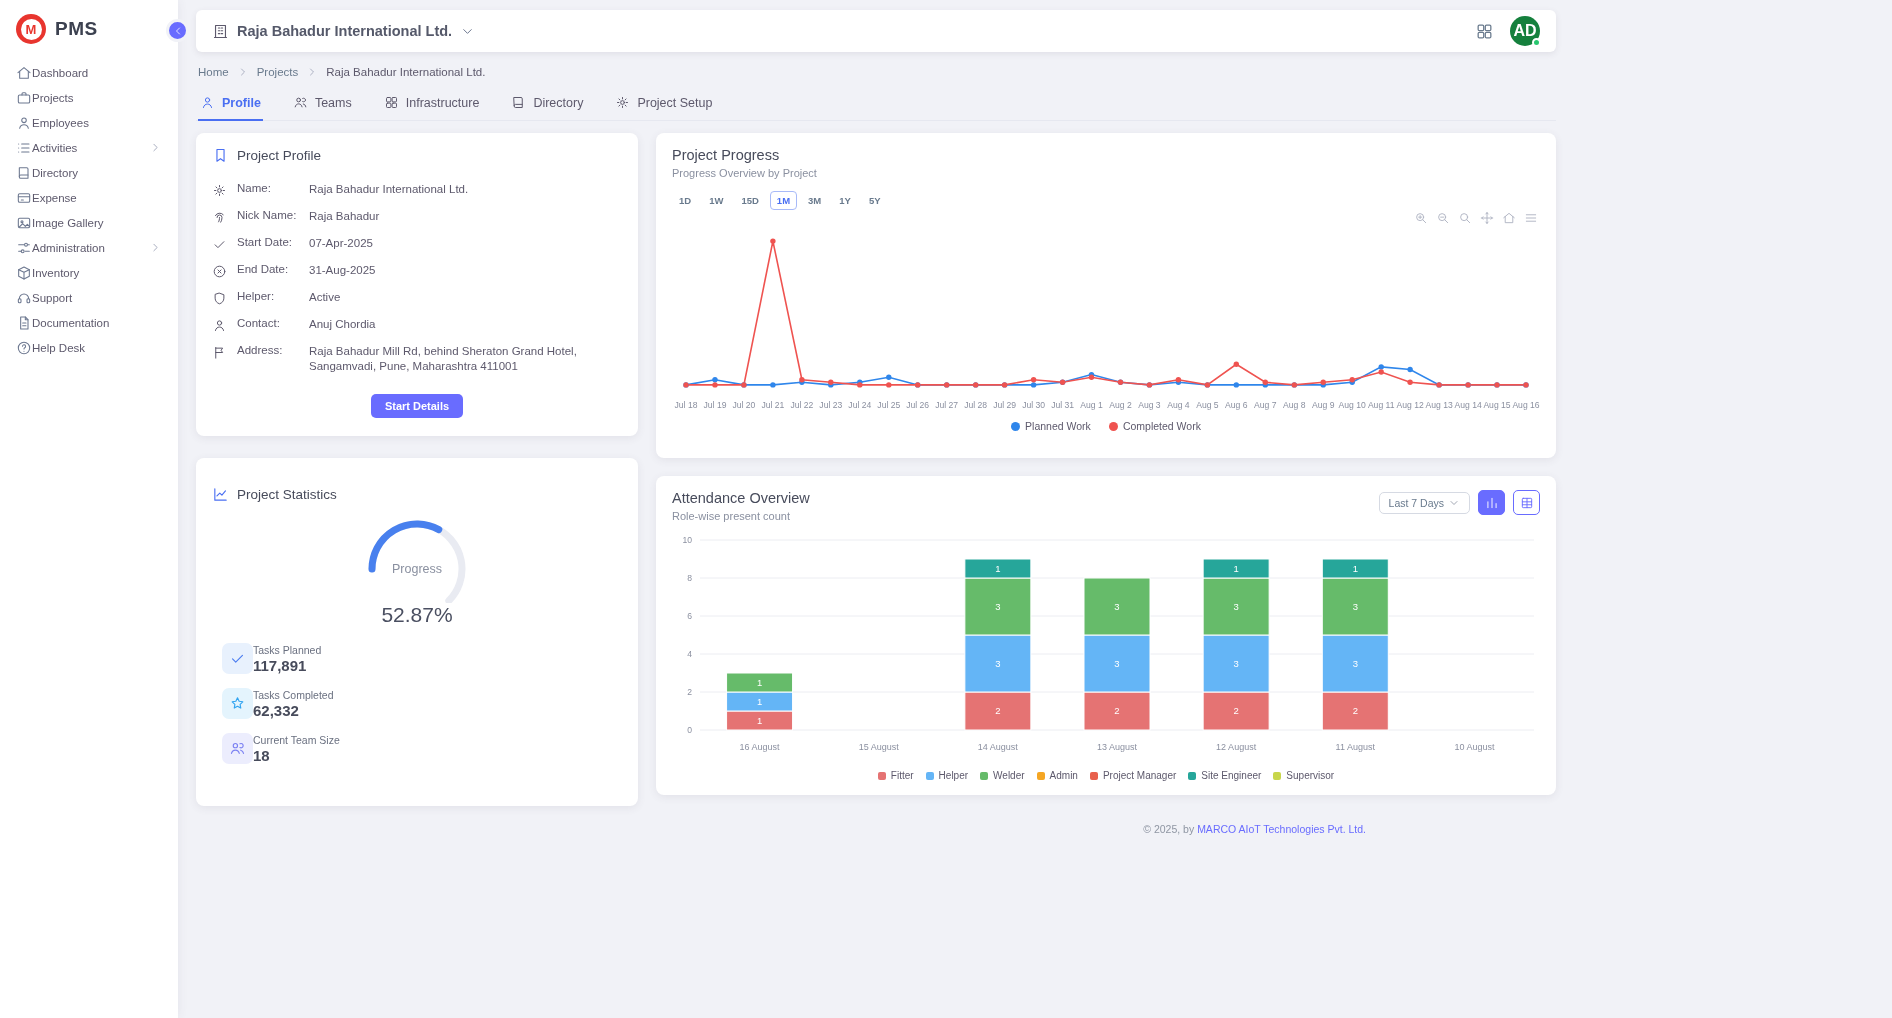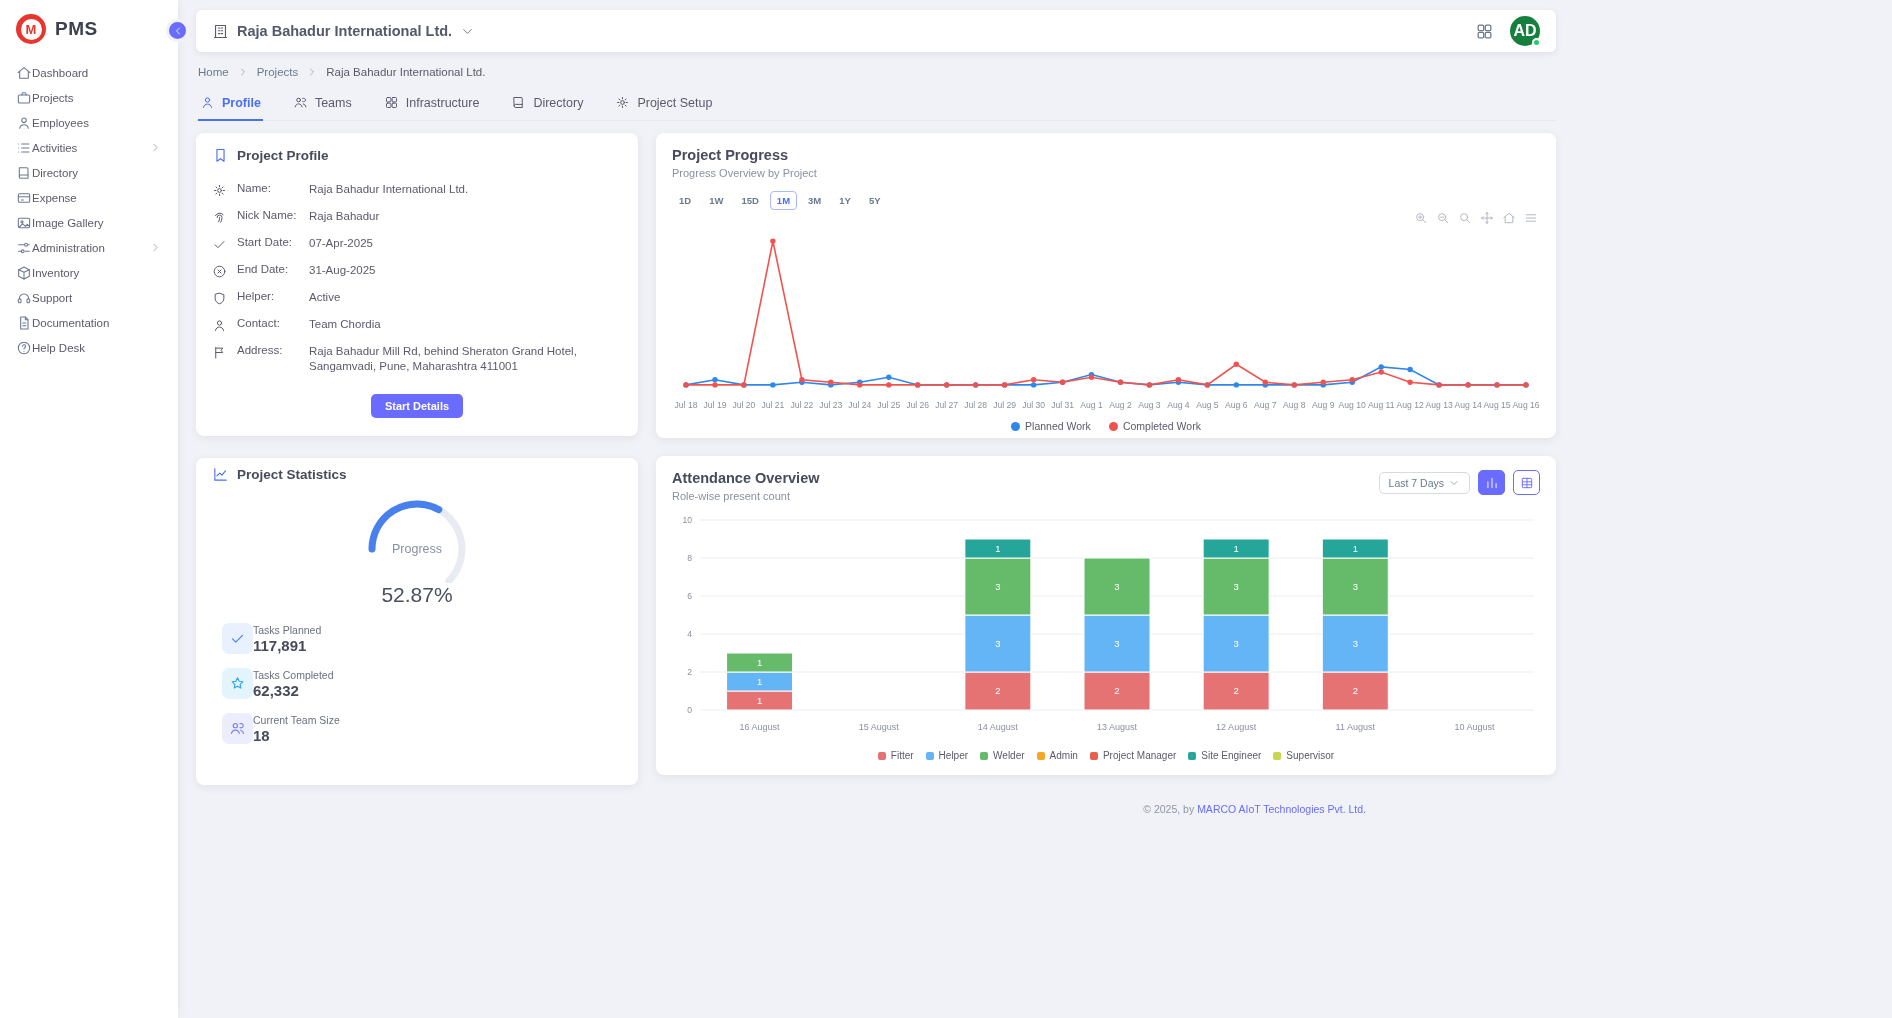--- a/index.html
+++ b/index.html
@@ -47,48 +47,48 @@
   .tabs{display:flex;gap:28px;margin-top:8px;border-bottom:1px solid #e6e8f0;padding:0 2px}
   .tab{display:flex;align-items:center;gap:7px;padding:9px 2px;font-size:12.5px;color:#5d596c;cursor:pointer;border-bottom:2px solid transparent;margin-bottom:-1px}
   .tab .t-ic{width:15px;height:15px}
   .tab .t-ic svg{width:15px;height:15px}
   .tab.active{color:var(--tab-active);font-weight:600;border-bottom-color:var(--tab-active)}
   
   .content{display:flex;gap:18px;margin-top:12px;align-items:flex-start}
   .left-col{width:442px;display:flex;flex-direction:column;gap:22px;flex:none}
   .right-col{flex:1;display:flex;flex-direction:column;gap:18px;min-width:0}
   .card{background:#fff;border-radius:8px;box-shadow:0 2px 8px rgba(75,70,92,.09)}
-  .card-title{display:flex;align-items:center;gap:8px;font-size:13.5px;font-weight:700;color:#474b5b}
+  .card-title{display:flex;align-items:center;gap:8px;font-size:13.5px;font-weight:400;color:#474b5b}
   .card-title .ct-ic{width:17px;height:17px;color:var(--tab-active)}
   .card-title .ct-ic svg{width:17px;height:17px}
   
   .profile-card{padding:14px 16px 16px}
   .fields{margin-top:12px}
   .f-row{display:flex;align-items:flex-start;gap:10px;padding:5.5px 0;font-size:11.5px}
   .f-ic{width:15px;height:15px;color:#5d596c;flex:none;margin-top:1px}
   .f-ic svg{width:15px;height:15px}
   .f-label{width:62px;flex:none;color:#5d596c}
   .f-value{flex:1;color:#5d596c;line-height:1.35}
   .modify-btn{margin:14px auto 2px;display:block;background:var(--accent);color:#fff;border:none;border-radius:5px;padding:6px 14px;font-size:11px;font-weight:600;cursor:pointer;font-family:inherit}
   
-  .stats-card{padding:8px 16px;min-height:327px}
+  .stats-card{padding:28px 16px;min-height:327px}
   .gauge-block{text-align:center;margin-top:8px}
   .gauge-block svg{margin:0 auto}
   .gauge-value{font-size:21px;color:#4a4f61;margin-top:0px}
   .stat-rows{margin-top:16px}
   .stat-row{display:flex;align-items:center;margin:0 0 14px 10px}
   .stat-ic{width:31px;height:31px;border-radius:7px;display:flex;align-items:center;justify-content:center;flex:none}
   .stat-ic svg{width:17px;height:17px}
   .si-0{background:#e8f1fd;color:#4a7cf0}
   .si-1{background:#e4f4fd;color:#32a4f0}
   .si-2{background:#ecedfd;color:#7b80f2}
   .stat-label{font-size:10.5px;color:#6a7080}
   .stat-value{font-size:15px;font-weight:600;color:#474b5b;margin-top:1px}
   
-  .progress-card{padding:14px 16px 0;position:relative}
+  .progress-card{padding:14px 16px 20px;position:relative}
   .sub{font-size:11px;color:#8a90a0;margin-top:4px}
   .ranges{display:flex;gap:4px;margin-top:12px}
   .range{font-size:9.5px;font-weight:700;color:#697a8d;padding:3px 6px;border-radius:4px;border:1px solid transparent;cursor:pointer}
   .range.active{color:var(--tab-active);border-color:#a8baf8}
   .chart-toolbar{position:absolute;top:78px;right:18px;display:flex;gap:8px;color:#aeb3c2}
   .tb-ic{width:14px;height:14px;cursor:pointer}
   .tb-ic svg{width:14px;height:14px}
   .line-chart{width:868px;height:196px;margin-top:12px}
   .legend{display:flex;justify-content:center;align-items:center;gap:18px;margin:2px 0 6px;font-size:10.5px;color:#5d596c}
   .lg-item{display:flex;align-items:center;gap:5px}
@@ -418,21 +418,21 @@
                 <span class="f-value">Active</span>
               </div>
               <div class="f-row">
                 <span class="f-ic">
                   <svg viewBox="0 0 24 24" fill="none" stroke="currentColor" stroke-width="1.6" stroke-linecap="round" stroke-linejoin="round">
                     <circle cx="12" cy="8" r="3.4"></circle>
                     <path d="M5.5 20c.7-3.6 3.4-5.5 6.5-5.5s5.8 1.9 6.5 5.5"></path>
                   </svg>
                 </span>
                 <span class="f-label">Contact:</span>
-                <span class="f-value">Team Chordia</span>
+                <span class="f-value">Anuj Chordia</span>
               </div>
               <div class="f-row">
                 <span class="f-ic">
                   <svg viewBox="0 0 24 24" fill="none" stroke="currentColor" stroke-width="1.6" stroke-linecap="round" stroke-linejoin="round">
                     <path d="M6 21V4"></path>
                     <path d="M6 5h11l-2.5 3.5L17 12H6"></path>
                   </svg>
                 </span>
                 <span class="f-label">Address:</span>
                 <span class="f-value">Raja Bahadur Mill Rd, behind Sheraton Grand Hotel, Sangamvadi, Pune, Maharashtra 411001</span>

